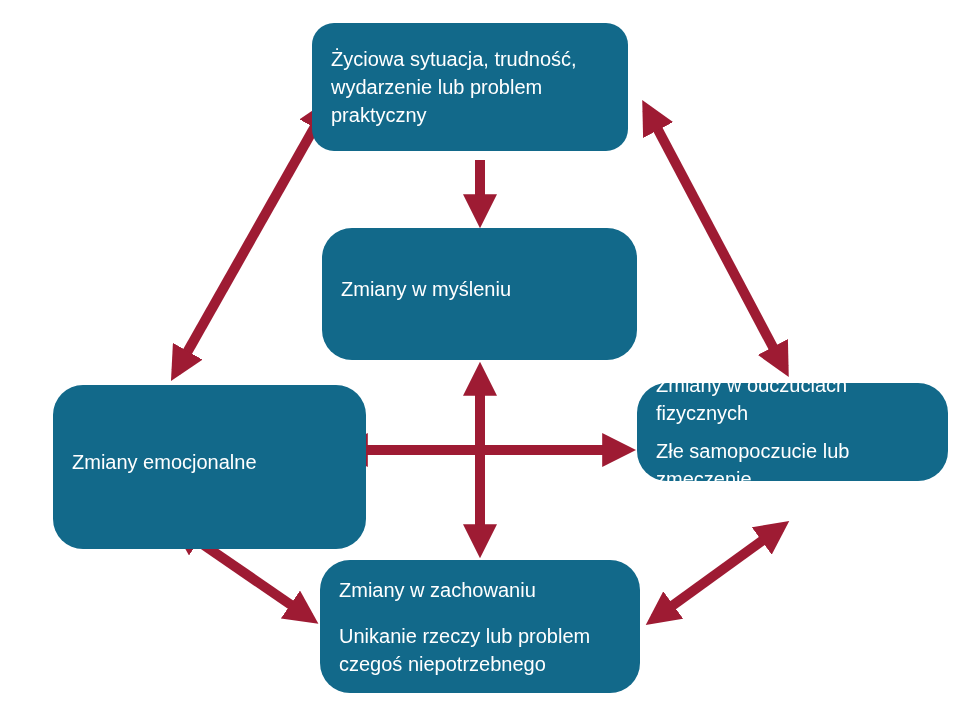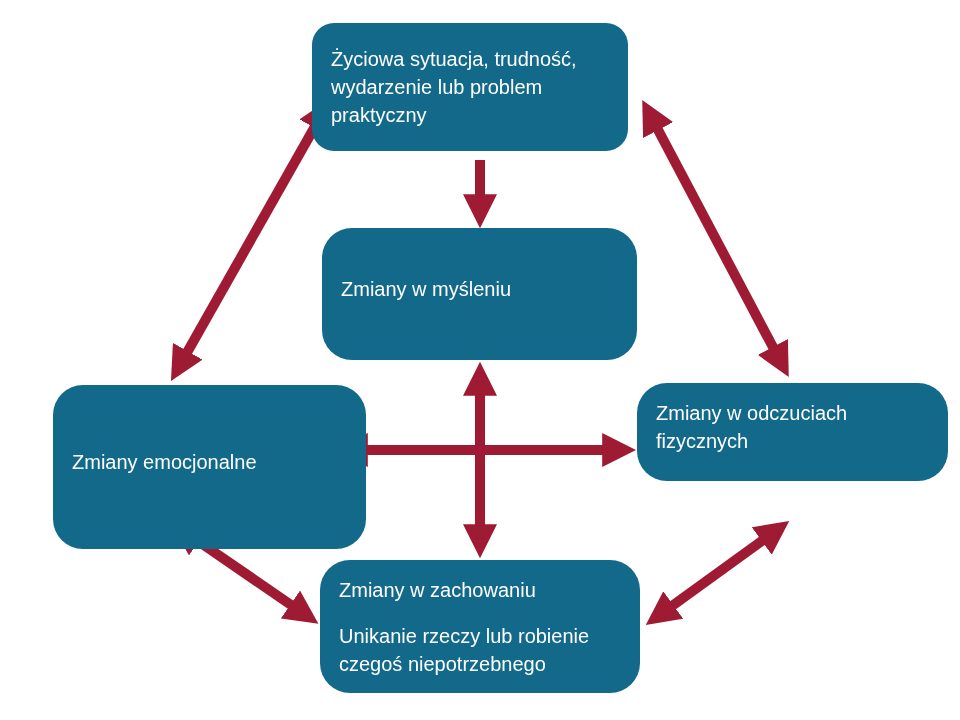--- a/index.html
+++ b/index.html
@@ -56,21 +56,23 @@
     <p class="title">Zmiany w myśleniu</p>
   </div>
 
   <div class="box box-emotional">
     <p class="title">Zmiany emocjonalne</p>
   </div>
 
   <div class="box box-physical">
     <p class="title">Zmiany w odczuciach
 fizycznych</p>
+    <p class="body">Złe samopoczucie lub
+zmęczenie</p>
   </div>
 
   <div class="box box-behaviour">
     <p class="title">Zmiany w zachowaniu</p>
-    <p class="body">Unikanie rzeczy lub robienie
+    <p class="body">Unikanie rzeczy lub problem
 czegoś niepotrzebnego</p>
   </div>
 
 </div>
 
 </body></html>

